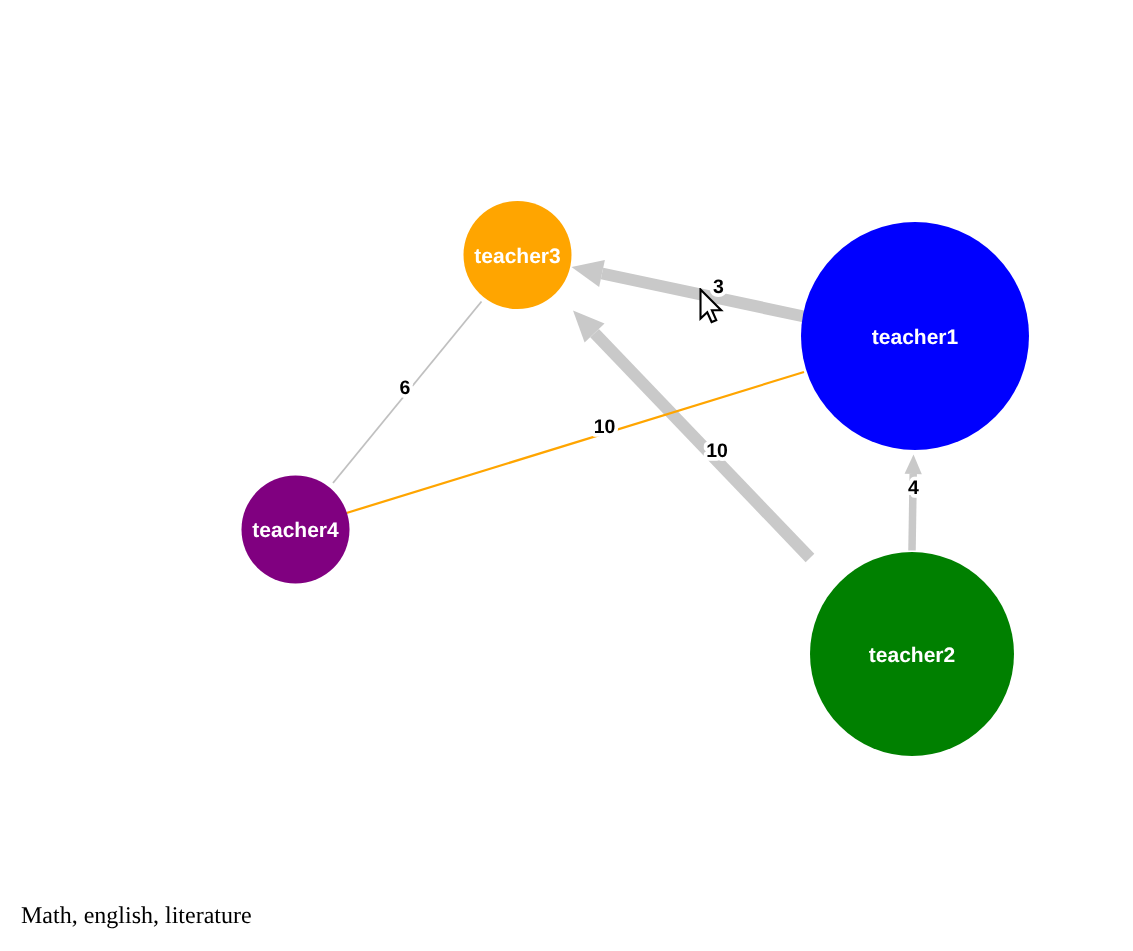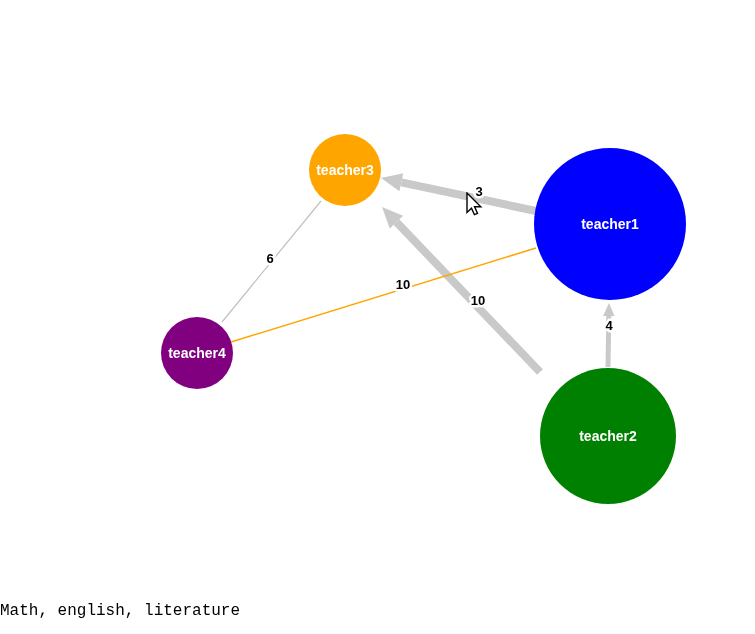--- a/index.html
+++ b/index.html
@@ -40,23 +40,23 @@
     stroke-linejoin: round;
     text-anchor: middle;
   }
   .cursor {
     position: absolute;
     pointer-events: none;
     z-index: 10;
   }
   .footer {
     position: absolute;
-    left: 0;
+    left: 14px;
     top: 602px;
-    font-family: Liberation Mono, monospace;
+    font-family: Liberation Serif, serif;
     font-size: 16px;
     color: #000000;
     white-space: nowrap;
   }
 </style>
 </head>
 <body>
 
 <div class="stage">
 

